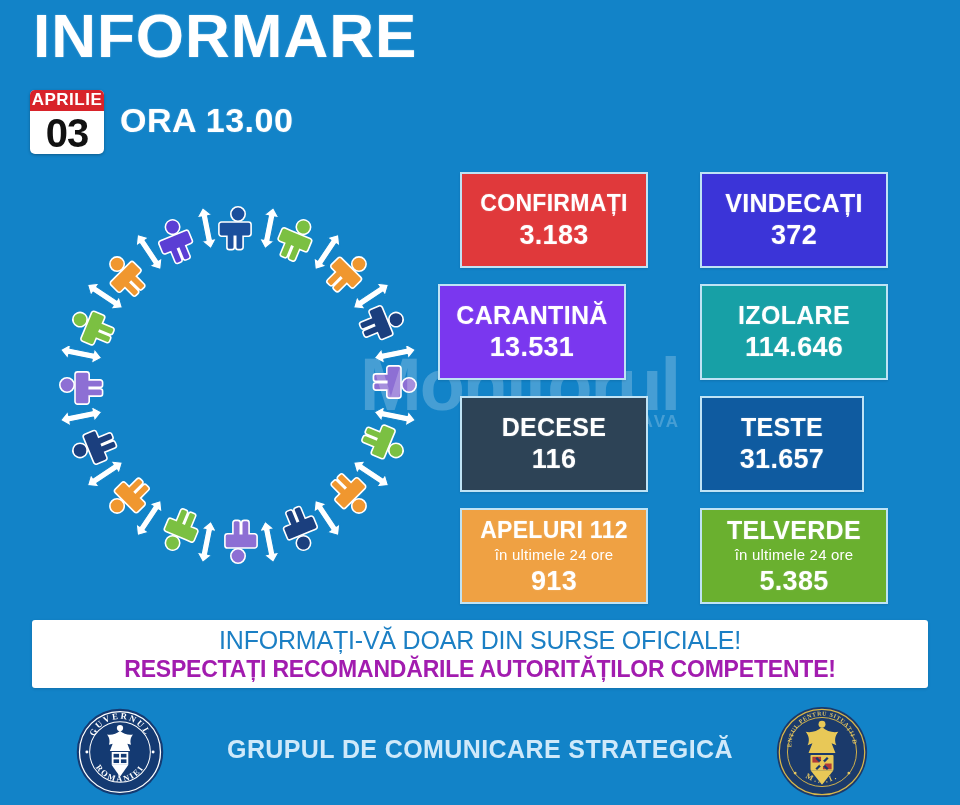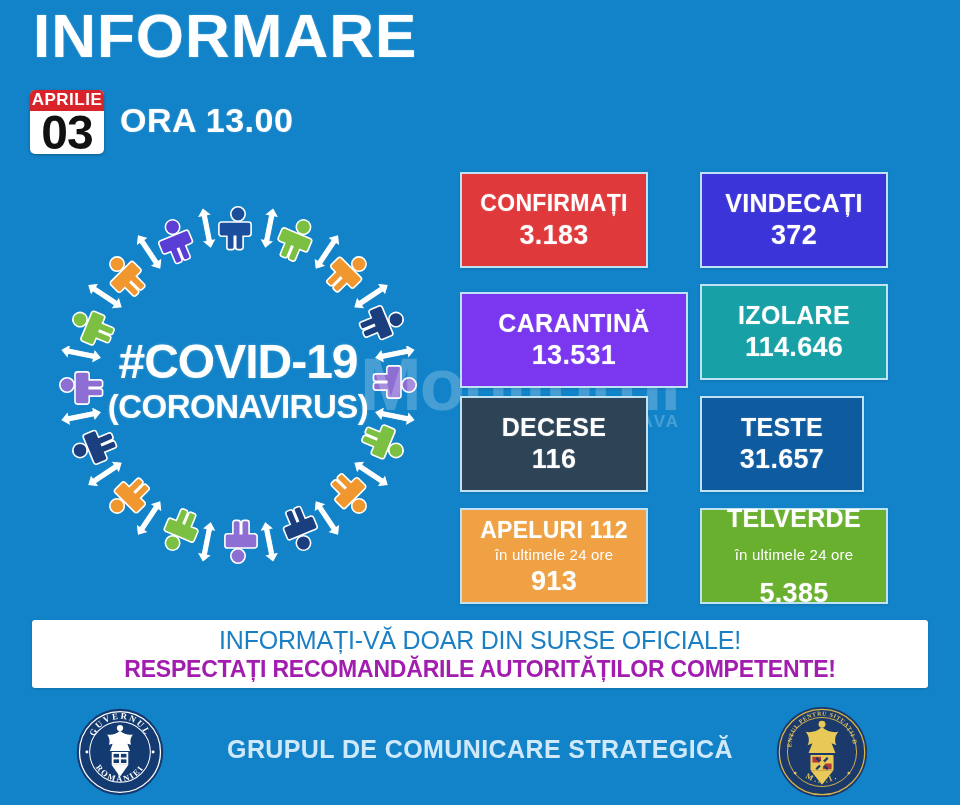--- a/index.html
+++ b/index.html
@@ -52,21 +52,21 @@
     font-weight: bold;
     letter-spacing: 0.5px;
     text-align: center;
     line-height: 22px;
     height: 22px;
     border-bottom: 1px solid #ffffff;
   }
   #date-day {
     flex: 1;
     color: #111111;
-    font-size: 48px;
+    font-size: 40px;
     font-weight: bold;
     text-align: center;
     line-height: 42px;
     letter-spacing: -1px;
   }
   #hour {
     position: absolute;
     left: 120px;
     top: 101px;
     font-size: 34px;
@@ -282,62 +282,58 @@
           <use xlink:href="#dblarrow" transform="translate(168.79,356.93) rotate(281.25)"></use>
           <use xlink:href="#dblarrow" transform="translate(111.11,333.04) rotate(303.75)"></use>
           <use xlink:href="#dblarrow" transform="translate(66.96,288.89) rotate(326.25)"></use>
           <use xlink:href="#dblarrow" transform="translate(43.07,231.21) rotate(348.75)"></use>
           <use xlink:href="#dblarrow" transform="translate(43.07,168.79) rotate(371.25)"></use>
           <use xlink:href="#dblarrow" transform="translate(66.96,111.11) rotate(393.75)"></use>
           <use xlink:href="#dblarrow" transform="translate(111.11,66.96) rotate(416.25)"></use>
           <use xlink:href="#dblarrow" transform="translate(168.79,43.07) rotate(438.75)"></use>
         </g>
     </svg>
-    <div id="covid-label">
-      <span class="l1">#COVID-19</span>
-      <span class="l2">(CORONAVIRUS)</span>
-    </div>
   </div>
 
   <div id="watermark">
     <span class="wm-main">Monitorul</span>
     <span class="wm-sub">DE SUCEAVA</span>
   </div>
 
   <div id="cards-host">
       <div class="card wide-label" style="left: 460px; top: 172px; width: 188px; height: 96px; background: rgb(224, 57, 59);">
         <div class="c-label">CONFIRMAȚI</div>
         <div class="c-value">3.183</div>
       </div>
       <div class="card" style="left: 700px; top: 172px; width: 188px; height: 96px; background: rgb(59, 52, 216);">
         <div class="c-label">VINDECAȚI</div>
         <div class="c-value">372</div>
       </div>
-      <div class="card" style="left: 460px; top: 284px; width: 228px; height: 96px; background: rgb(122, 55, 239); margin-top: 8px;">
+      <div class="card" style="left: 438px; top: 284px; width: 188px; height: 96px; background: rgb(122, 55, 239);">
         <div class="c-label">CARANTINĂ</div>
         <div class="c-value">13.531</div>
       </div>
       <div class="card" style="left: 700px; top: 284px; width: 188px; height: 96px; background: rgb(23, 160, 166);">
         <div class="c-label">IZOLARE</div>
         <div class="c-value">114.646</div>
       </div>
       <div class="card" style="left: 460px; top: 396px; width: 188px; height: 96px; background: rgb(45, 67, 86);">
         <div class="c-label">DECESE</div>
         <div class="c-value">116</div>
       </div>
       <div class="card" style="left: 700px; top: 396px; width: 164px; height: 96px; background: rgb(15, 91, 160);">
         <div class="c-label">TESTE</div>
         <div class="c-value">31.657</div>
       </div>
       <div class="card wide-label" style="left: 460px; top: 508px; width: 188px; height: 96px; background: rgb(239, 161, 67);">
         <div class="c-label">APELURI 112</div>
         <div class="c-note">în ultimele 24 ore</div>
         <div class="c-value">913</div>
       </div>
-      <div class="card" style="left: 700px; top: 508px; width: 188px; height: 96px; background: rgb(106, 176, 47); gap: 12px;">
+      <div class="card" style="left: 700px; top: 508px; width: 188px; height: 96px; background: rgb(106, 176, 47);">
         <div class="c-label">TELVERDE</div>
         <div class="c-note">în ultimele 24 ore</div>
         <div class="c-value">5.385</div>
       </div>
     </div>
 
   <div id="banner">
     <div class="b1">INFORMAȚI-VĂ DOAR DIN SURSE OFICIALE!</div>
     <div class="b2">RESPECTAȚI RECOMANDĂRILE AUTORITĂȚILOR COMPETENTE!</div>
   </div>

